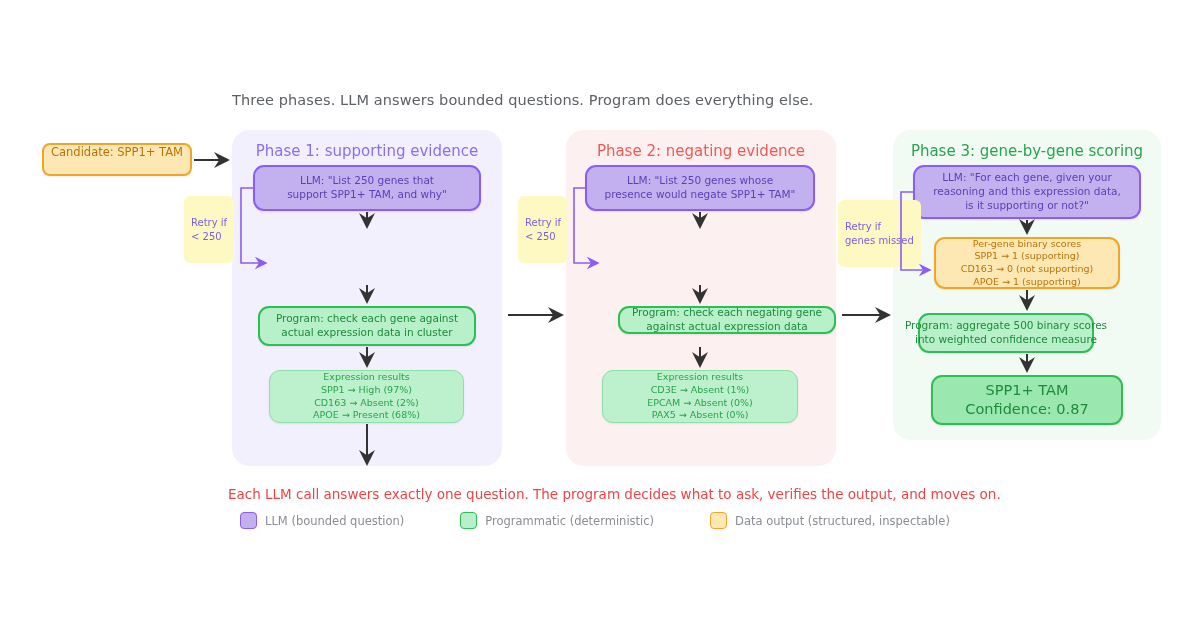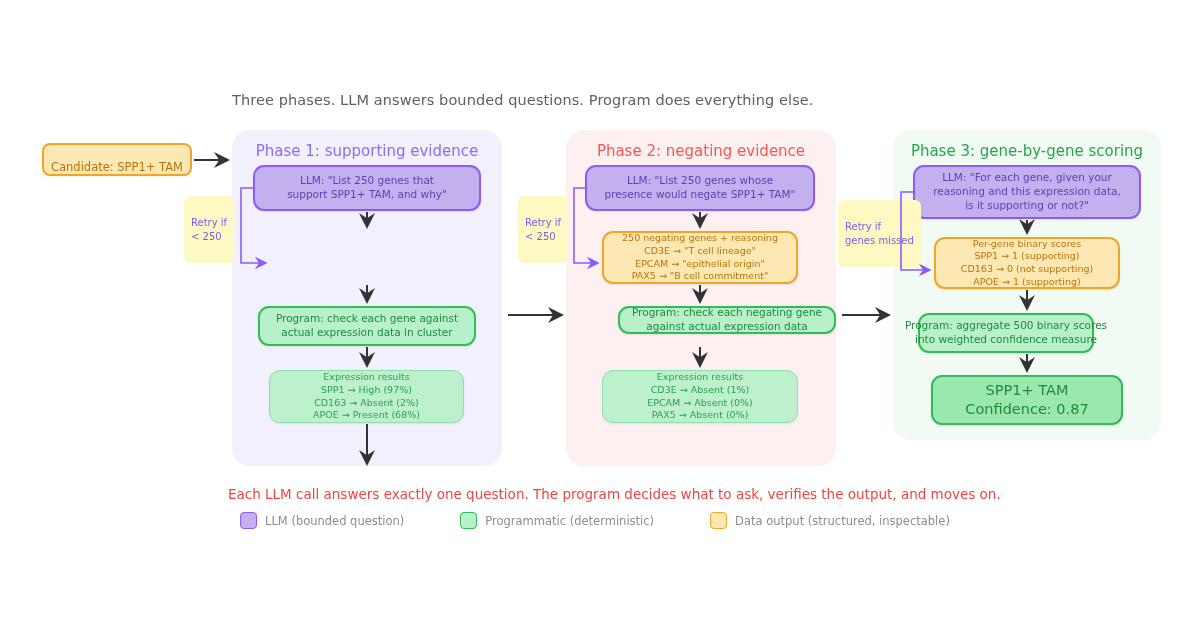--- a/index.html
+++ b/index.html
@@ -19,21 +19,21 @@
     position:absolute; left:232px; top:92px;
     font-size:14.5px; color:#5d6066; letter-spacing:.1px;
     white-space:nowrap;
   }
 
   
   .candidate{
     position:absolute; left:42px; top:143px;
     width:150px; height:33px;
     box-sizing:border-box;
-    display:flex;align-items:flex-end;justify-content:center;
+    display:flex;align-items:flex-start;justify-content:center;
     background:#fde8b4; border:2px solid #f0a526;
     border-radius:8px;
     color:#b8740b; font-size:11.5px; white-space:nowrap;
     box-shadow:0 1px 2px rgba(0,0,0,.07);
   }
 
   
   .panel{
     position:absolute; top:130px; border-radius:18px;
   }
@@ -131,26 +131,20 @@
 
   <div class="panel" id="panel2">
     <div class="ptitle hand">Phase 2: negating evidence</div>
   </div>
 
   <div class="node n-llm hand" style="left:585px;top:165px;width:230px;height:46px;">
     <div class="ln">LLM: "List 250 genes whose</div>
     <div class="ln">presence would negate SPP1+ TAM"</div>
   </div>
 
-  <div class="node n-data hand" style="left:602px;top:231px;width:196px;height:53px;">
-    <div class="ln">250 negating genes + reasoning</div>
-    <div class="ln">CD3E → "T cell lineage"</div>
-    <div class="ln">EPCAM → "epithelial origin"</div>
-    <div class="ln">PAX5 → "B cell commitment"</div>
-  </div>
 
   <div class="node n-prog hand" style="left:618px;top:306px;width:218px;height:28px;">
     <div class="ln">Program: check each negating gene</div>
     <div class="ln">against actual expression data</div>
   </div>
 
   <div class="node n-res hand" style="left:602px;top:370px;width:196px;height:53px;">
     <div class="ln">Expression results</div>
     <div class="ln">CD3E → Absent (1%)</div>
     <div class="ln">EPCAM → Absent (0%)</div>

